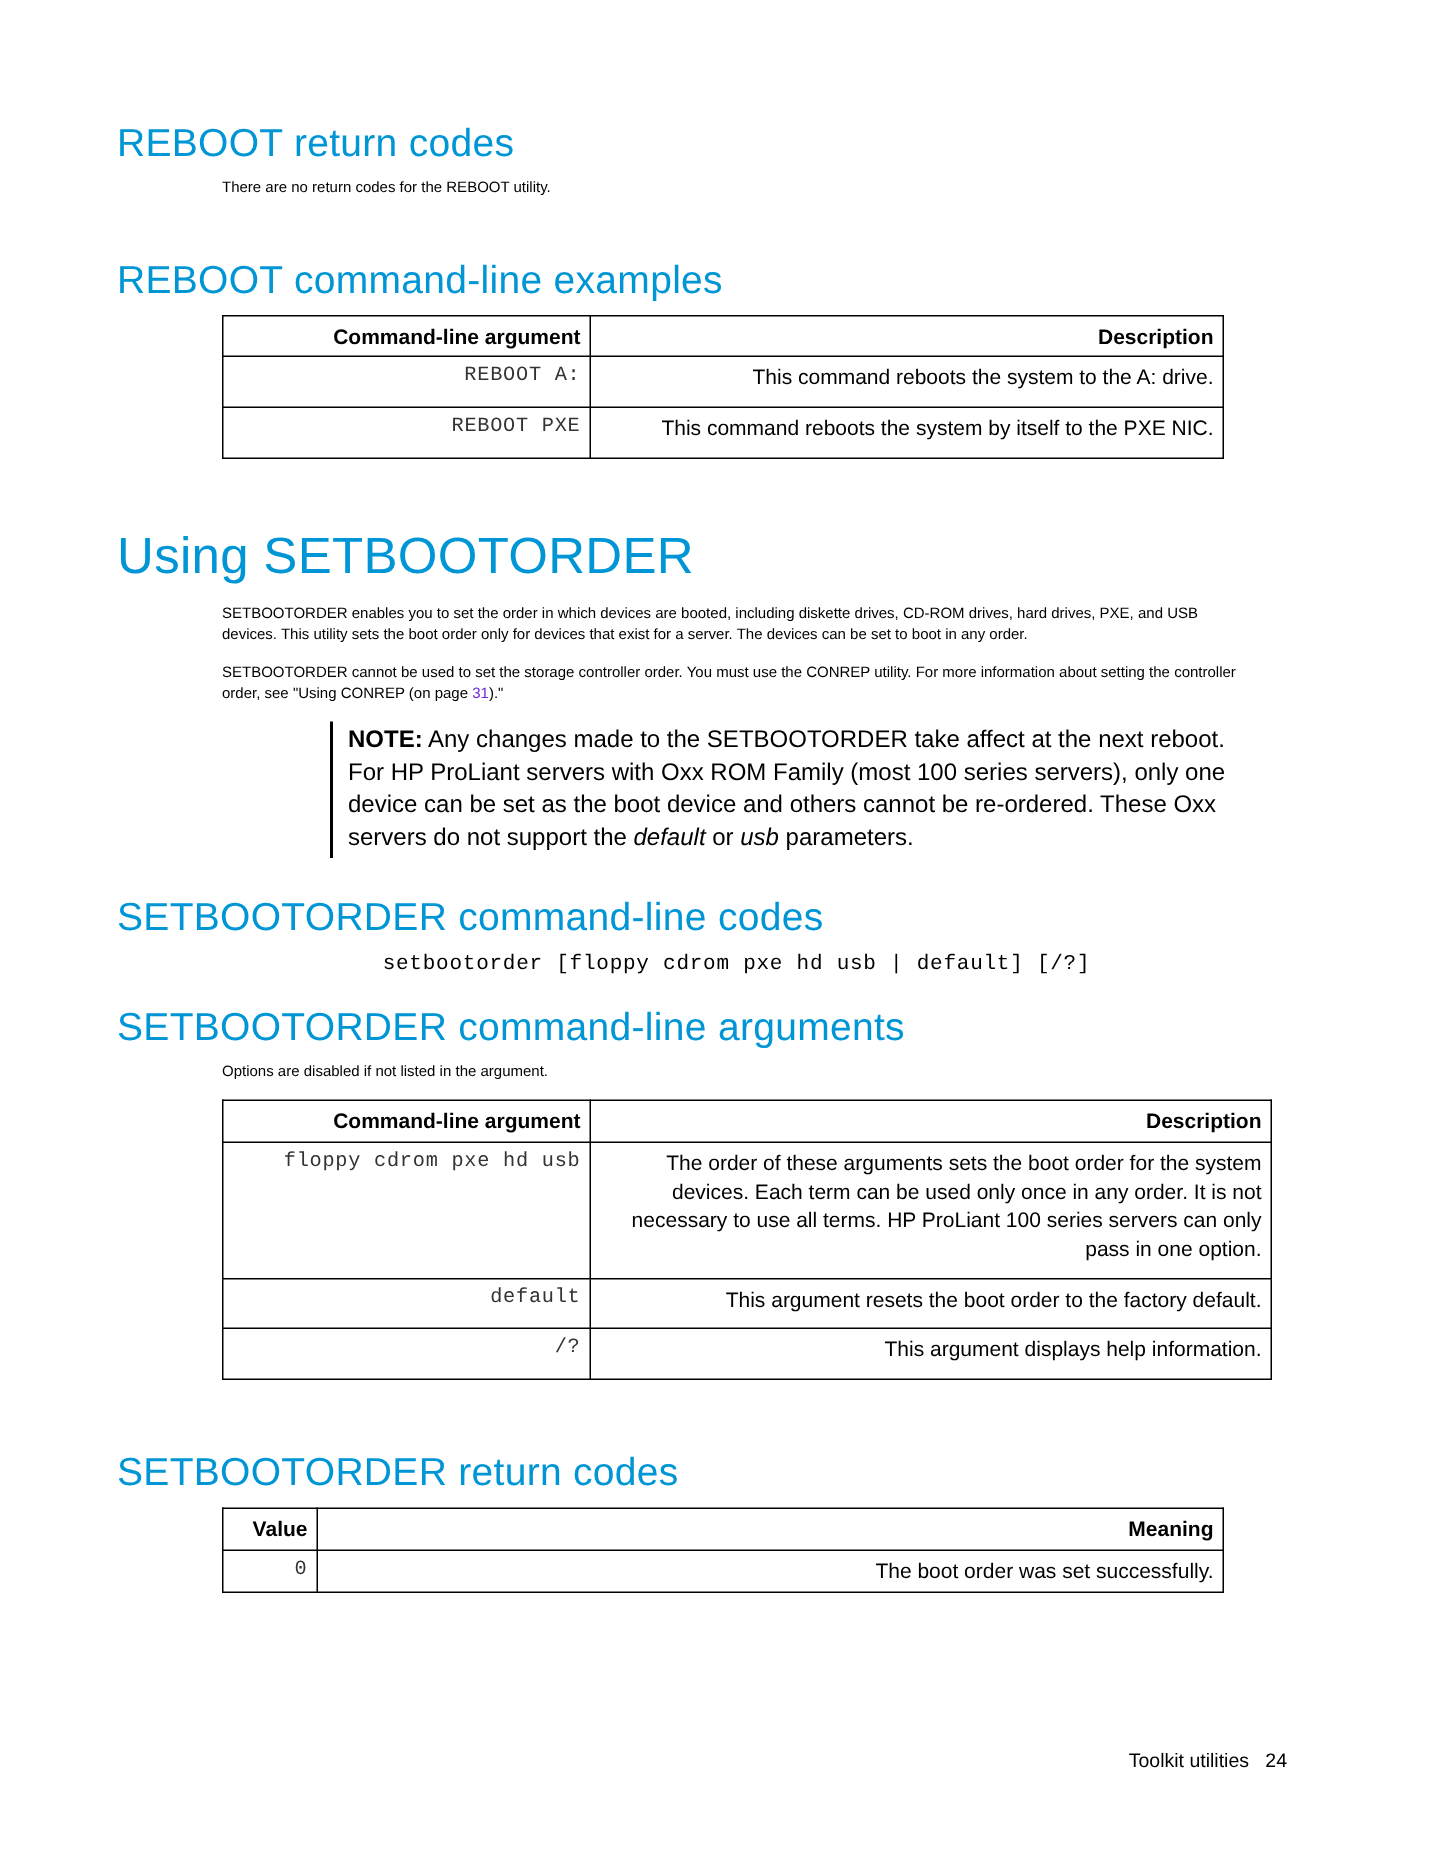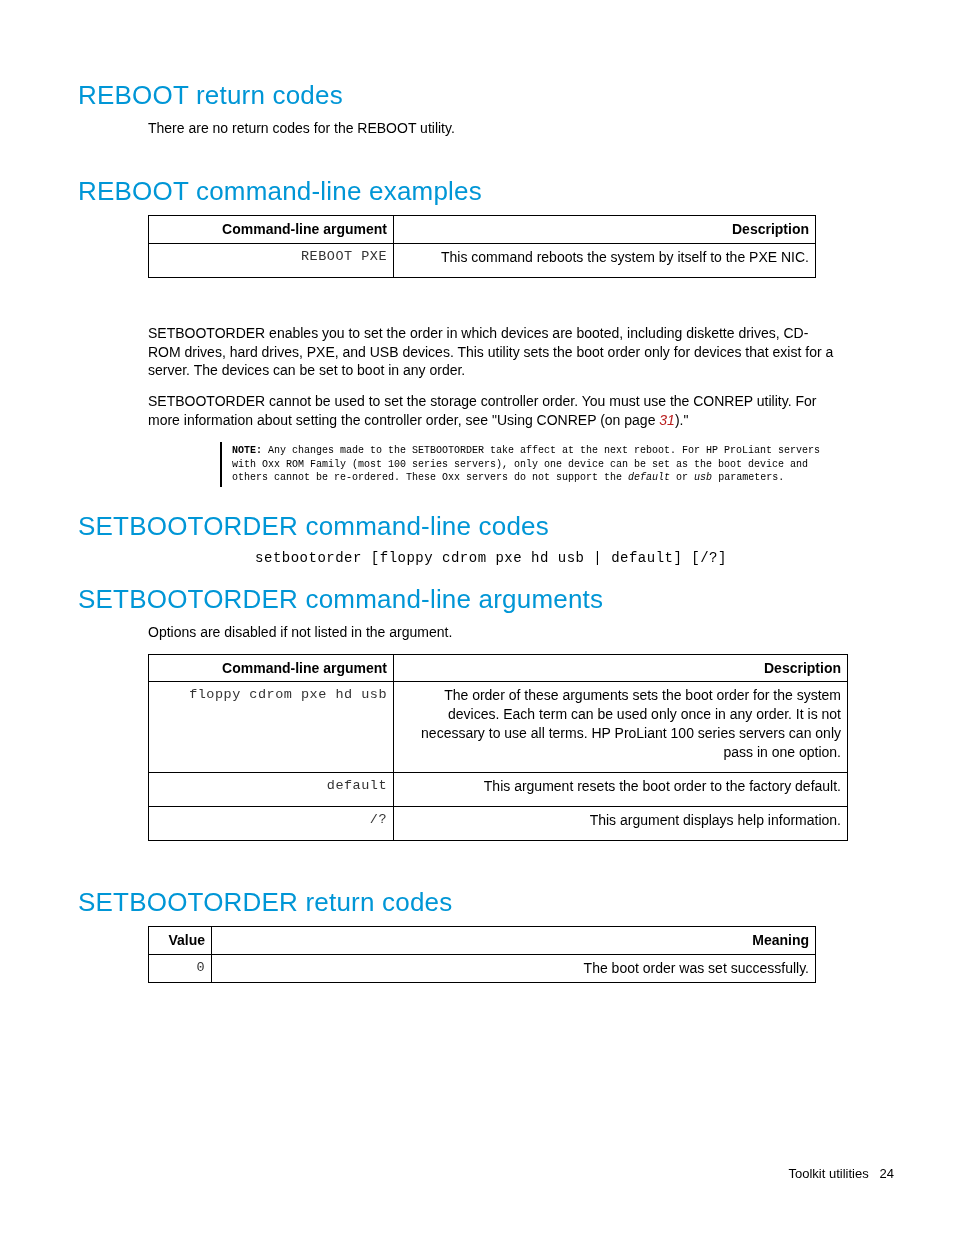--- a/index.html
+++ b/index.html
@@ -27,21 +27,21 @@
   }
   h2 {
     font-family: "Futura", "Trebuchet MS", Arial, sans-serif;
     font-weight: 300;
     color: #0096d6;
     font-size: 26px;
     margin: 0 0 8px 0;
     letter-spacing: 0.2px;
   }
   .body-text {
-    font-size: 14px;
+    font-size: 10px;
     line-height: 1.35;
     margin: 0 0 12px 0;
   }
   .indent {
     margin-left: 70px;
   }
   table {
     border-collapse: collapse;
     margin: 0 0 20px 70px;
     width: 668px;
@@ -71,31 +71,30 @@
     font-family: "Courier New", Courier, monospace;
     font-size: 14px;
     margin: 2px 0 18px 70px;
     letter-spacing: 0.5px;
     text-align: center;
   }
   .note-box {
     margin: 8px 0 24px 142px;
     border-left: 2px solid #000;
     padding: 2px 0 2px 10px;
-    font-size: 10px;
+    font-size: 16px;
     line-height: 1.35;
-    font-family: Liberation Mono, monospace;
   }
   .note-box b { font-weight: bold; }
   .note-box i { font-style: italic; }
-  .link { color: #b91c1c; font-style: italic; }
+  .link { color: #6d28d9; }
   .footer {
     position: absolute;
     bottom: 54px;
-    right: 60px;
+    right: 96px;
     font-size: 13px;
   }
   .sec-spacer { height: 26px; }
   .col-arg { width: 232px; }
   .col-val { width: 50px; }
 </style>
 </head>
 <body>
 
 <div class="page">
@@ -106,28 +105,33 @@
   <div class="sec-spacer"></div>
 
   <h2>REBOOT command-line examples</h2>
   <table>
     <tbody>
         <tr>
       <th class="col-arg">Command-line argument</th>
       <th>Description</th>
     </tr>
     <tr>
+      <td class="mono">REBOOT A:</td>
+      <td>This command reboots the system to the A: drive.</td>
+    </tr>
+    <tr>
       <td class="mono">REBOOT PXE</td>
       <td>This command reboots the system by itself to the PXE NIC.</td>
     </tr>
   </tbody>
     </table>
 
   <div class="sec-spacer"></div>
 
+  <h1>Using SETBOOTORDER</h1>
   <p class="body-text indent">SETBOOTORDER enables you to set the order in which devices are booted, including diskette drives, CD-ROM drives, hard drives, PXE, and USB devices. This utility sets the boot order only for devices that exist for a server. The devices can be set to boot in any order.</p>
   <p class="body-text indent">
     <span>SETBOOTORDER cannot be used to set the storage controller order. You must use the CONREP utility. For more information about setting the controller order, see "Using CONREP (on page </span><span class="link">31</span><span>)."</span>
   </p>
   <div class="note-box">
     <b>NOTE:</b><span>  Any changes made to the SETBOOTORDER take affect at the next reboot. For HP ProLiant servers with Oxx ROM Family (most 100 series servers), only one device can be set as the boot device and others cannot be re-ordered. These Oxx servers do not support the </span><i>default</i><span> or </span><i>usb</i><span> parameters.</span>
   </div>
 
   <h2>SETBOOTORDER command-line codes</h2>
   <div class="syntax-block">setbootorder [floppy cdrom pxe hd usb | default] [/?]</div>

